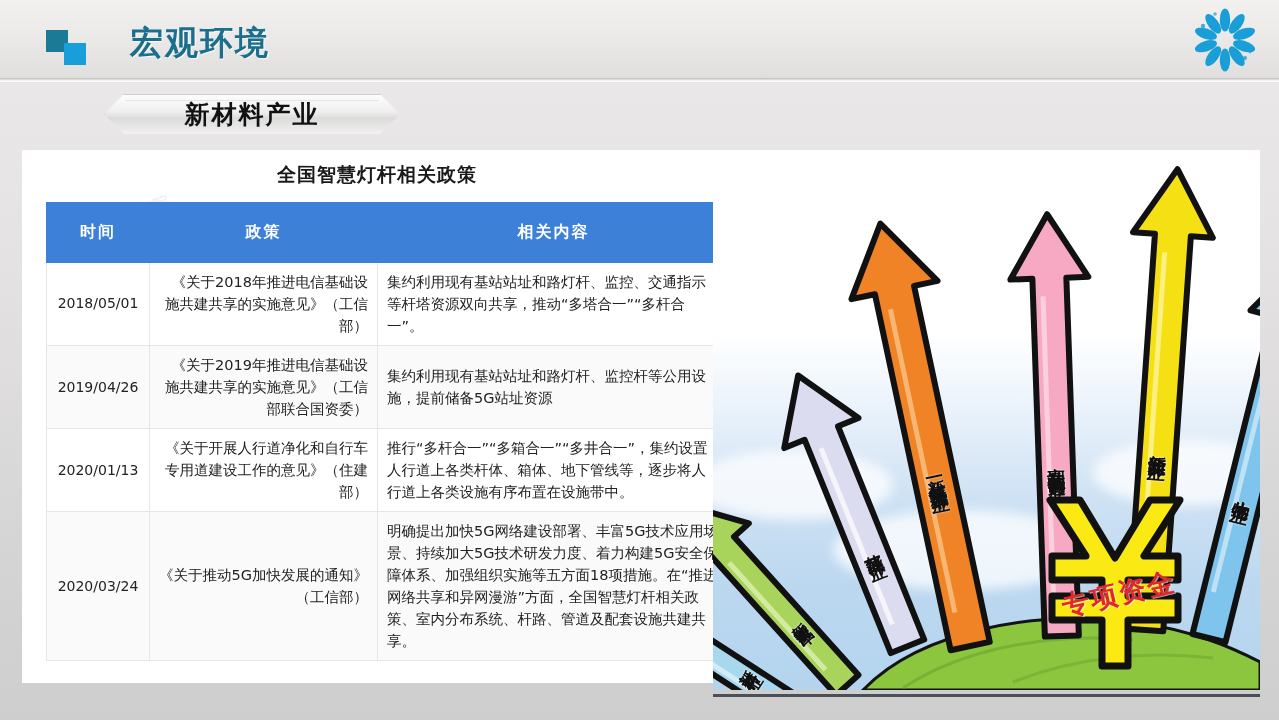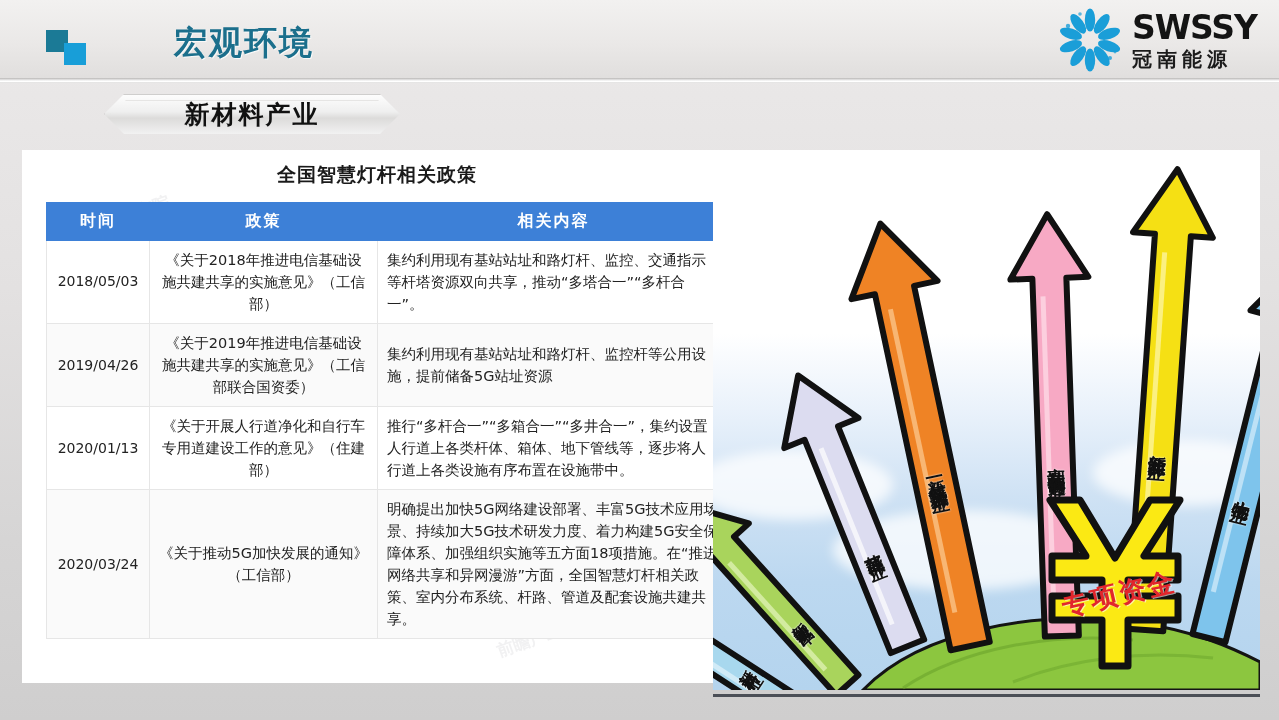--- a/index.html
+++ b/index.html
@@ -14,21 +14,21 @@
   
   .header{position:absolute;left:0;top:0;width:1279px;height:80px;
     background:linear-gradient(180deg,#f2f1f0 0%,#eae8e7 55%,#e0dedd 100%);}
   .hdr-line{position:absolute;left:0;top:78px;width:1279px;height:5px;
     background:linear-gradient(180deg,#b9b7b6 0%,#efefef 45%,#ffffff 70%,#d9d8d7 100%);}
   .logo-sq{position:absolute;}
   .logo-sq.a{left:46px;top:30px;width:22px;height:22px;background:#1b7a96;}
   .logo-sq.b{left:64px;top:43px;width:22px;height:22px;background:#189ed8;}
   .page-title{position:absolute;left:130px;top:20px;font-size:33px;font-weight:bold;
     color:#1b6f8c;letter-spacing:2px;line-height:45px;
-    text-shadow:1px 1px 0 rgba(255,255,255,.75);margin-left:44px;}
+    text-shadow:1px 1px 0 rgba(255,255,255,.75);}
 
   
   .brand{position:absolute;right:22px;top:6px;height:68px;display:flex;align-items:center;gap:10px;}
   .brand-mark{width:64px;height:64px;position:relative;}
   .brand-text{display:flex;flex-direction:column;align-items:flex-start;line-height:1;}
   .brand-en{font-size:33px;font-weight:bold;color:#141414;letter-spacing:-1px;
     font-family:"DejaVu Sans",sans-serif;}
   .brand-cn{font-size:20px;font-weight:bold;color:#1b1b1b;letter-spacing:5px;margin-top:5px;}
 
   
@@ -48,26 +48,26 @@
   
   .panel{position:absolute;left:22px;top:150px;width:1145px;height:533px;background:#ffffff;}
 
   
   .tbl-wrap{position:absolute;left:2px;top:0px;width:706px;height:533px;background:#fff;}
   .tbl-title{position:absolute;left:0;top:12px;width:706px;text-align:center;
     font-size:19px;font-weight:bold;color:#1a1a1a;letter-spacing:1px;}
   table.policy{position:absolute;left:22px;top:52px;border-collapse:collapse;width:683px;
     table-layout:fixed;background:#fff;}
   table.policy th{background:#3d80d7;color:#fff;font-size:16px;font-weight:bold;
-    padding:8px 4px;border:1px solid #3d80d7;letter-spacing:2px;}
+    padding:19px 4px;border:1px solid #3d80d7;letter-spacing:2px;}
   table.policy td{border:1px solid #e6e6e6;font-size:14.5px;color:#222;
     padding:8px 9px;vertical-align:middle;line-height:1.52;
     font-family:"DejaVu Sans","Liberation Sans",sans-serif;}
   table.policy td.c-time{text-align:center;white-space:nowrap;font-size:14px;}
-  table.policy td.c-pol{text-align:center;}
+  table.policy td.c-pol{text-align:right;}
   table.policy td.c-ctn{text-align:left;}
   table.policy tr.alt td{background:#fafafa;}
   col.w1{width:103px;} col.w2{width:228px;} col.w3{width:352px;}
 
   
   .wm{position:absolute;color:rgba(120,120,130,.10);font-size:17px;font-weight:bold;
     transform:rotate(-20deg);white-space:nowrap;pointer-events:none;user-select:none;}
 
   
   .illus{position:absolute;left:713px;top:150px;width:547px;height:540px;overflow:hidden;
@@ -137,24 +137,20 @@
                   <ellipse cx="0" cy="-20" rx="5.2" ry="11.5"></ellipse>
                 </g>
               <circle cx="-22" cy="-14" r="2.2" opacity=".8"></circle>
               <circle cx="-26" cy="-8" r="1.5" opacity=".7"></circle>
               <circle cx="-10" cy="-26" r="1.8" opacity=".7"></circle>
               <circle cx="20" cy="18" r="2.0" opacity=".8"></circle>
               <circle cx="25" cy="12" r="1.4" opacity=".7"></circle>
             </g>
           </g>
         </svg>
-      </div>
-      <div class="brand-text">
-        <span class="brand-en">SWSSY</span>
-        <span class="brand-cn">冠南能源</span>
       </div>
     </div>
     <div class="hdr-line"></div>
   </div>
 
   <div class="chev"></div>
   <div class="chev-inner"></div>
   <div class="chev-label">新材料产业</div>
 
   <div class="panel">
@@ -177,21 +173,21 @@
           </colgroup>
         <thead>
           <tr>
             <th>时间</th>
             <th>政策</th>
             <th>相关内容</th>
           </tr>
         </thead>
         <tbody>
           <tr>
-            <td class="c-time">2018/05/03</td>
+            <td class="c-time">2018/05/01</td>
             <td class="c-pol">《关于2018年推进电信基础设施共建共享的实施意见》（工信部）</td>
             <td class="c-ctn">集约利用现有基站站址和路灯杆、监控、交通指示等杆塔资源双向共享，推动“多塔合一”“多杆合一”。</td>
           </tr>
           <tr class="alt">
             <td class="c-time">2019/04/26</td>
             <td class="c-pol">《关于2019年推进电信基础设施共建共享的实施意见》（工信部联合国资委）</td>
             <td class="c-ctn">集约利用现有基站站址和路灯杆、监控杆等公用设施，提前储备5G站址资源</td>
           </tr>
           <tr>
             <td class="c-time">2020/01/13</td>

